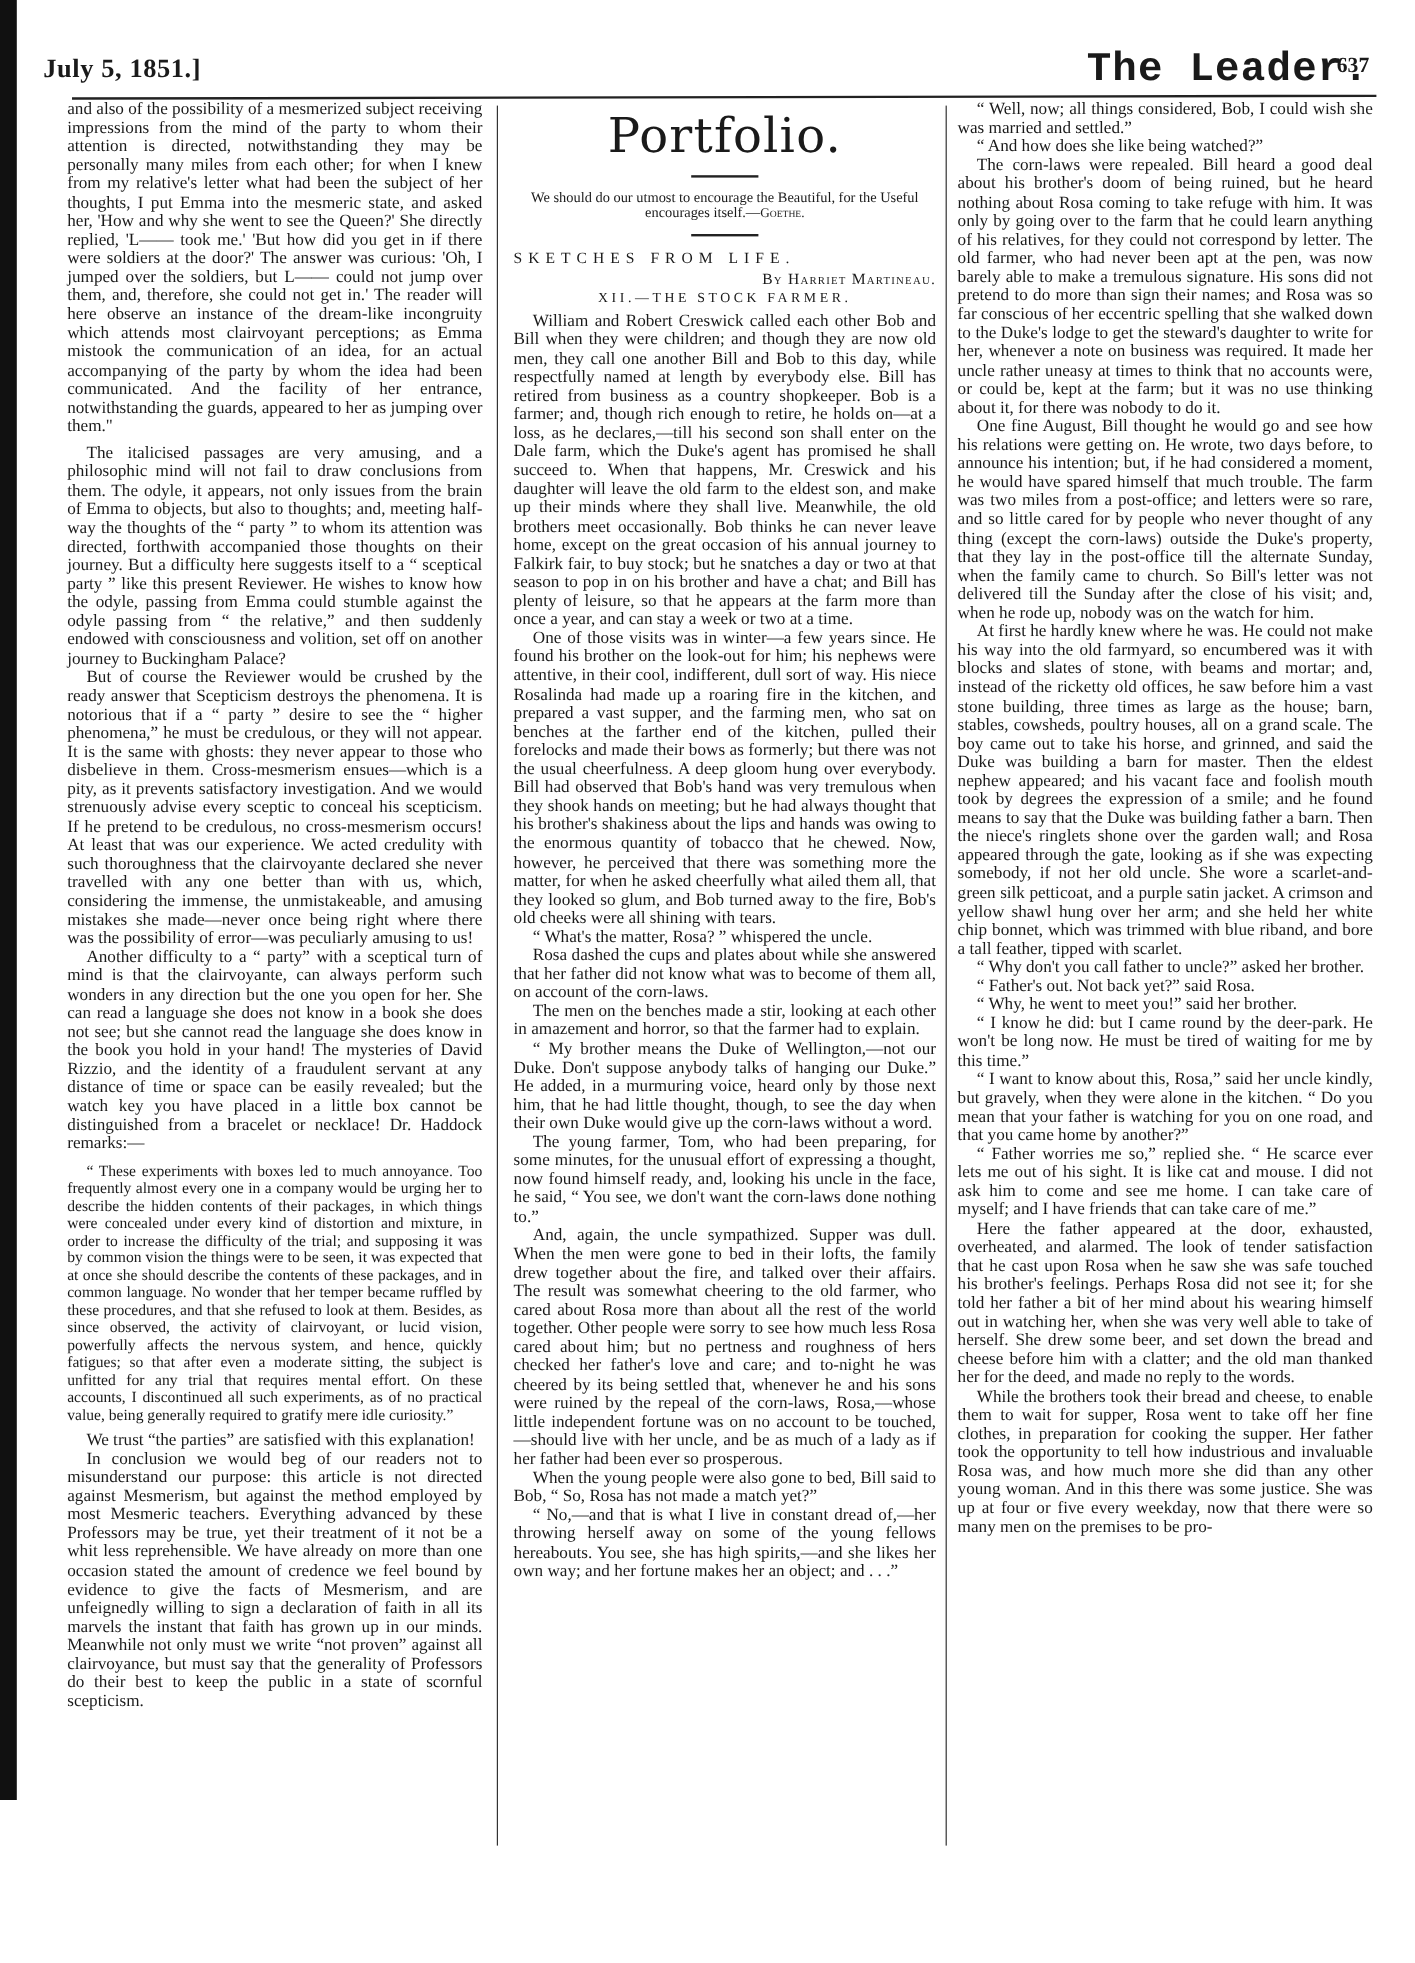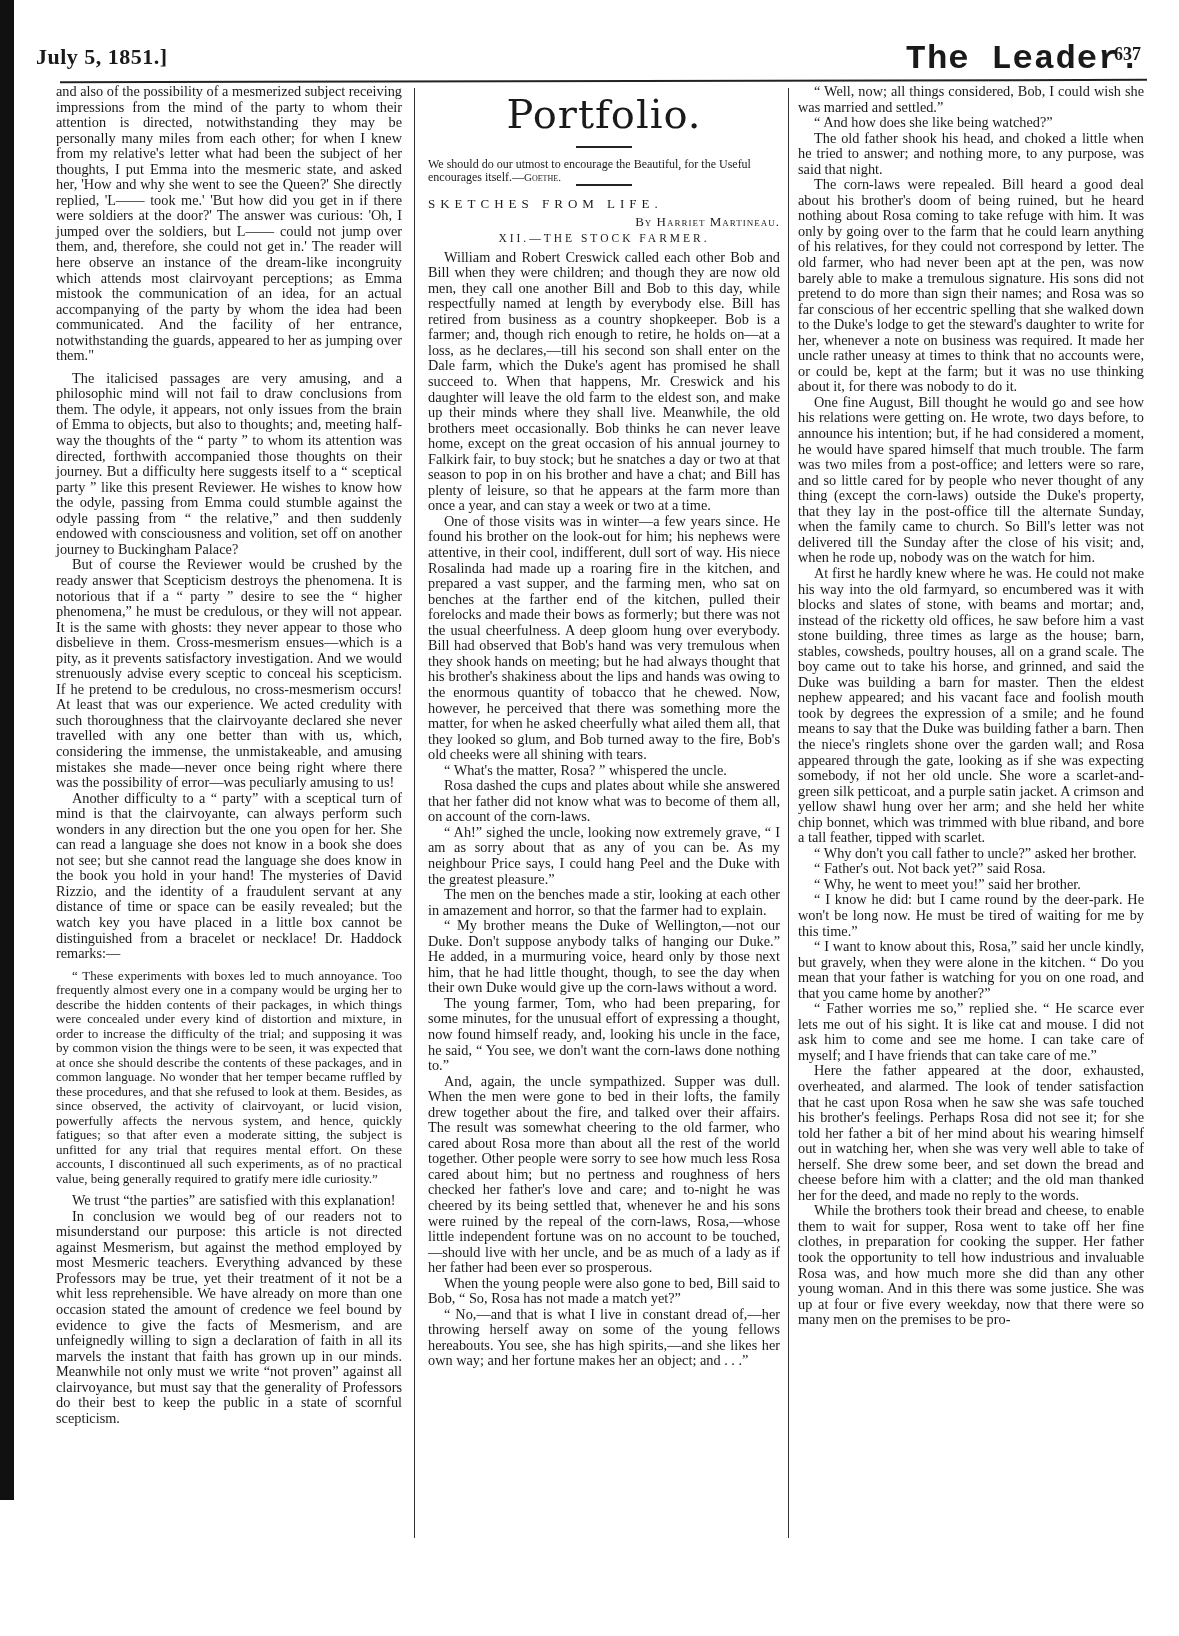--- a/index.html
+++ b/index.html
@@ -16,21 +16,21 @@
   .col { position: absolute; top: 84px; font-size: 14.3px; line-height: 15.55px; text-align: justify; hyphens: manual; }
   .col p { margin: 0 0 0 0; text-indent: 16px; }
   .col p.noindent { text-indent: 0; }
   .col p.gap { margin-top: 7px; }
   .col-left { left: 56px; width: 346px; }
   .col-mid { left: 428px; width: 352px; }
   .col-right { left: 798px; width: 346px; }
   .vrule { position: absolute; width: 0; border-left: 1.5px solid #333; }
   .portfolio-title { text-align: center; font-size: 40px; font-family: "DejaVu Serif", serif; letter-spacing: 1px; margin: 8px 0 10px 0; line-height: 44px; }
   .short-rule { width: 56px; margin: 0 auto 10px auto; border-top: 2px solid #222; }
-  .motto { font-size: 12px; line-height: 13px; text-align: left; }
+  .motto { font-size: 12px; line-height: 13px; text-align: center; margin-bottom: 10px; }
   .motto .caps { font-variant: small-caps; font-size: 11px; }
   .sec-title { font-size: 13px; letter-spacing: 5px; margin: 6px 0 2px 0; }
   .byline { text-align: right; font-size: 13px; font-variant: small-caps; letter-spacing: 1px; margin: 0 0 2px 0; }
   .chapter { text-align: center; font-size: 11.5px; letter-spacing: 3px; margin: 0 0 3px 0; font-family: Liberation Serif, serif; }
   .quote p { font-size: 13px; line-height: 14.5px; }
 </style>
 </head>
 <body>
 
 <div class="left-edge"></div>
@@ -64,33 +64,31 @@
     <span>We should do our utmost to encourage the Beautiful, for the Useful encourages itself.—</span><span class="caps">Goethe.</span>
   </div>
   <div class="short-rule"></div>
   <div class="sec-title">SKETCHES FROM LIFE.</div>
   <div class="byline">By Harriet Martineau.</div>
   <div class="chapter">XII.—THE STOCK FARMER.</div>
   <p>William and Robert Creswick called each other Bob and Bill when they were children; and though they are now old men, they call one another Bill and Bob to this day, while respectfully named at length by everybody else. Bill has retired from business as a country shopkeeper. Bob is a farmer; and, though rich enough to retire, he holds on—at a loss, as he declares,—till his second son shall enter on the Dale farm, which the Duke's agent has promised he shall succeed to. When that happens, Mr. Creswick and his daughter will leave the old farm to the eldest son, and make up their minds where they shall live. Meanwhile, the old brothers meet occasionally. Bob thinks he can never leave home, except on the great occasion of his annual journey to Falkirk fair, to buy stock; but he snatches a day or two at that season to pop in on his brother and have a chat; and Bill has plenty of leisure, so that he appears at the farm more than once a year, and can stay a week or two at a time.</p>
   <p>One of those visits was in winter—a few years since. He found his brother on the look-out for him; his nephews were attentive, in their cool, indifferent, dull sort of way. His niece Rosalinda had made up a roaring fire in the kitchen, and prepared a vast supper, and the farming men, who sat on benches at the farther end of the kitchen, pulled their forelocks and made their bows as formerly; but there was not the usual cheerfulness. A deep gloom hung over everybody. Bill had observed that Bob's hand was very tremulous when they shook hands on meeting; but he had always thought that his brother's shakiness about the lips and hands was owing to the enormous quantity of tobacco that he chewed. Now, however, he perceived that there was something more the matter, for when he asked cheerfully what ailed them all, that they looked so glum, and Bob turned away to the fire, Bob's old cheeks were all shining with tears.</p>
   <p>“ What's the matter, Rosa? ” whispered the uncle.</p>
   <p>Rosa dashed the cups and plates about while she answered that her father did not know what was to become of them all, on account of the corn-laws.</p>
-  <p>“ Ah!” sighed the uncle, looking now extremely grave, “ I am as sorry about that as any of you can be. As my neighbour Price says, I could hang Peel and the Duke with the greatest pleasure.”</p>
   <p>The men on the benches made a stir, looking at each other in amazement and horror, so that the farmer had to explain.</p>
   <p>“ My brother means the Duke of Wellington,—not our Duke. Don't suppose anybody talks of hanging our Duke.” He added, in a murmuring voice, heard only by those next him, that he had little thought, though, to see the day when their own Duke would give up the corn-laws without a word.</p>
   <p>The young farmer, Tom, who had been preparing, for some minutes, for the unusual effort of expressing a thought, now found himself ready, and, looking his uncle in the face, he said, “ You see, we don't want the corn-laws done nothing to.”</p>
   <p>And, again, the uncle sympathized. Supper was dull. When the men were gone to bed in their lofts, the family drew together about the fire, and talked over their affairs. The result was somewhat cheering to the old farmer, who cared about Rosa more than about all the rest of the world together. Other people were sorry to see how much less Rosa cared about him; but no pertness and roughness of hers checked her father's love and care; and to-night he was cheered by its being settled that, whenever he and his sons were ruined by the repeal of the corn-laws, Rosa,—whose little independent fortune was on no account to be touched,—should live with her uncle, and be as much of a lady as if her father had been ever so prosperous.</p>
   <p>When the young people were also gone to bed, Bill said to Bob, “ So, Rosa has not made a match yet?”</p>
   <p>“ No,—and that is what I live in constant dread of,—her throwing herself away on some of the young fellows hereabouts. You see, she has high spirits,—and she likes her own way; and her fortune makes her an object; and . . .”</p>
 </div>
 
 <div class="col col-right">
   <p>“ Well, now; all things considered, Bob, I could wish she was married and settled.”</p>
   <p>“ And how does she like being watched?”</p>
-  <p>The old father shook his head, and choked a little when he tried to answer; and nothing more, to any purpose, was said that night.</p>
   <p>The corn-laws were repealed. Bill heard a good deal about his brother's doom of being ruined, but he heard nothing about Rosa coming to take refuge with him. It was only by going over to the farm that he could learn anything of his relatives, for they could not correspond by letter. The old farmer, who had never been apt at the pen, was now barely able to make a tremulous signature. His sons did not pretend to do more than sign their names; and Rosa was so far conscious of her eccentric spelling that she walked down to the Duke's lodge to get the steward's daughter to write for her, whenever a note on business was required. It made her uncle rather uneasy at times to think that no accounts were, or could be, kept at the farm; but it was no use thinking about it, for there was nobody to do it.</p>
   <p>One fine August, Bill thought he would go and see how his relations were getting on. He wrote, two days before, to announce his intention; but, if he had considered a moment, he would have spared himself that much trouble. The farm was two miles from a post-office; and letters were so rare, and so little cared for by people who never thought of any thing (except the corn-laws) outside the Duke's property, that they lay in the post-office till the alternate Sunday, when the family came to church. So Bill's letter was not delivered till the Sunday after the close of his visit; and, when he rode up, nobody was on the watch for him.</p>
   <p>At first he hardly knew where he was. He could not make his way into the old farmyard, so encumbered was it with blocks and slates of stone, with beams and mortar; and, instead of the ricketty old offices, he saw before him a vast stone building, three times as large as the house; barn, stables, cowsheds, poultry houses, all on a grand scale. The boy came out to take his horse, and grinned, and said the Duke was building a barn for master. Then the eldest nephew appeared; and his vacant face and foolish mouth took by degrees the expression of a smile; and he found means to say that the Duke was building father a barn. Then the niece's ringlets shone over the garden wall; and Rosa appeared through the gate, looking as if she was expecting somebody, if not her old uncle. She wore a scarlet-and-green silk petticoat, and a purple satin jacket. A crimson and yellow shawl hung over her arm; and she held her white chip bonnet, which was trimmed with blue riband, and bore a tall feather, tipped with scarlet.</p>
   <p>“ Why don't you call father to uncle?” asked her brother.</p>
   <p>“ Father's out. Not back yet?” said Rosa.</p>
   <p>“ Why, he went to meet you!” said her brother.</p>
   <p>“ I know he did: but I came round by the deer-park. He won't be long now. He must be tired of waiting for me by this time.”</p>
   <p>“ I want to know about this, Rosa,” said her uncle kindly, but gravely, when they were alone in the kitchen. “ Do you mean that your father is watching for you on one road, and that you came home by another?”</p>
   <p>“ Father worries me so,” replied she. “ He scarce ever lets me out of his sight. It is like cat and mouse. I did not ask him to come and see me home. I can take care of myself; and I have friends that can take care of me.”</p>
   <p>Here the father appeared at the door, exhausted, overheated, and alarmed. The look of tender satisfaction that he cast upon Rosa when he saw she was safe touched his brother's feelings. Perhaps Rosa did not see it; for she told her father a bit of her mind about his wearing himself out in watching her, when she was very well able to take of herself. She drew some beer, and set down the bread and cheese before him with a clatter; and the old man thanked her for the deed, and made no reply to the words.</p>

